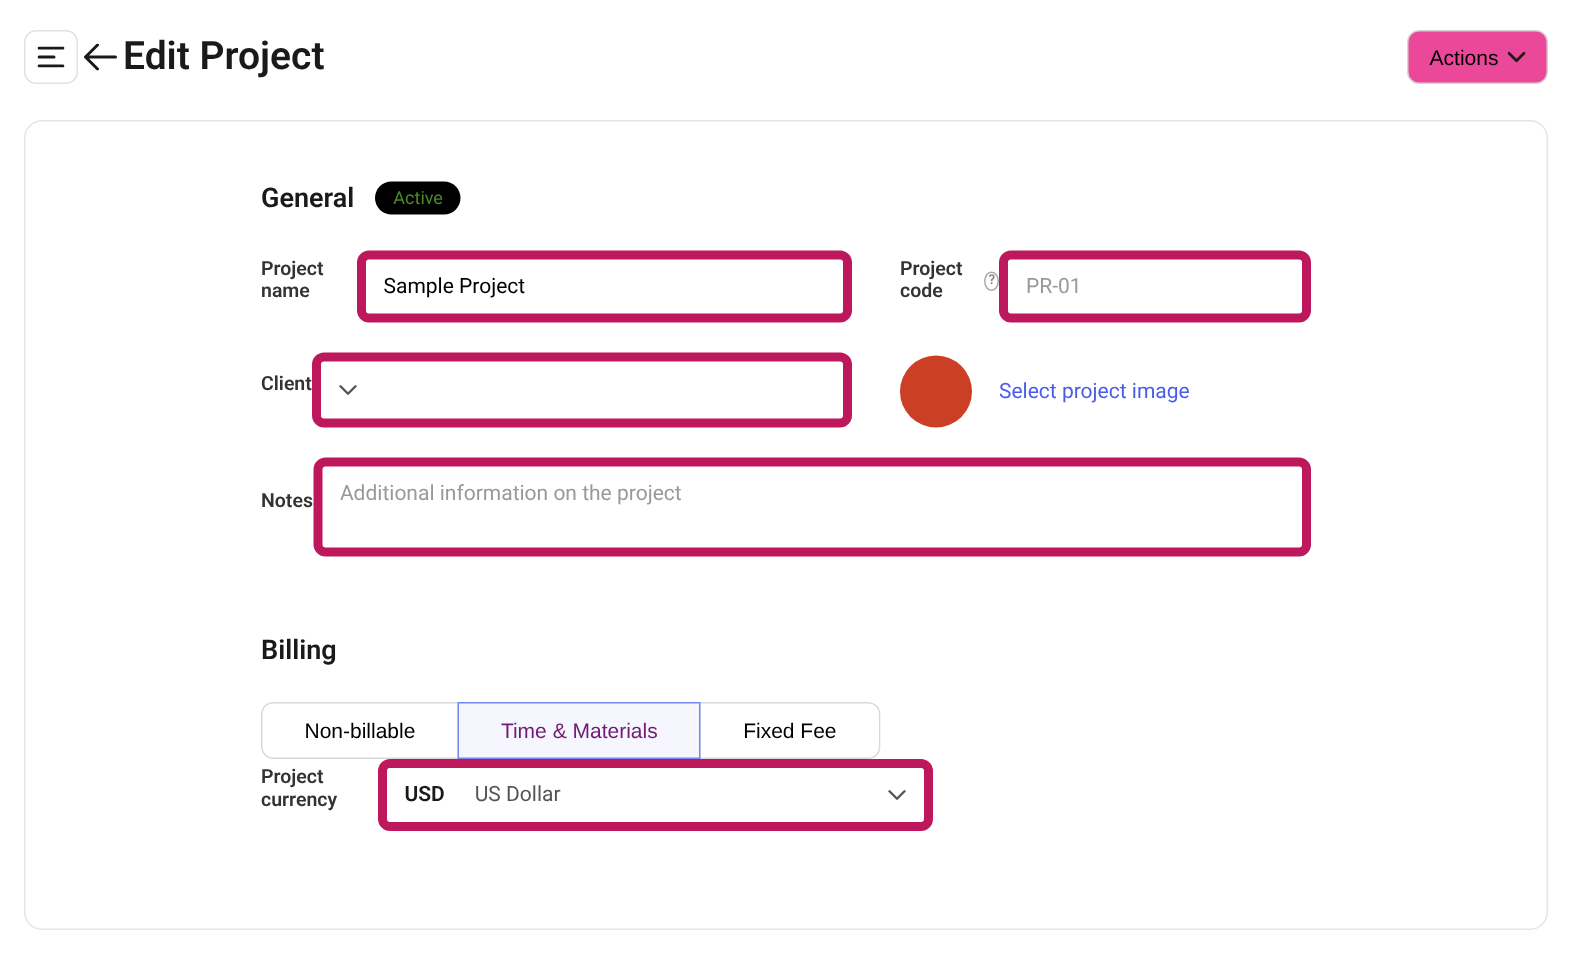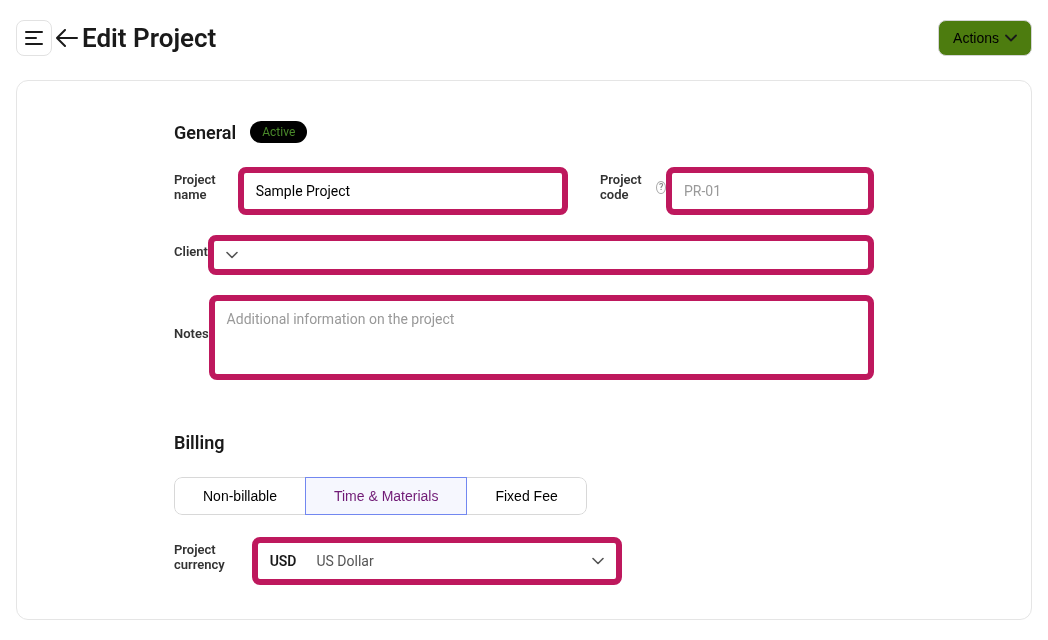--- a/index.html
+++ b/index.html
@@ -38,21 +38,21 @@
       align-items: center;
       padding: 4px;
     }
     .page-title {
       font-size: 26px;
       font-weight: 600;
       color: #1a1a1a;
     }
     .actions-btn {
       border: 1px solid #d4d4d4;
-      background: #4d7c0f;
+      background: #ec4899;
       border-radius: 8px;
       padding: 9px 14px;
       font-size: 14px;
       font-weight: 500;
       cursor: pointer;
       display: flex;
       align-items: center;
       gap: 6px;
     }
     .content-card {
@@ -142,30 +142,29 @@
       background: #cb3f24;
       flex-shrink: 0;
     }
     .image-link {
       color: #4a5de8;
       font-size: 14px;
       cursor: pointer;
     }
     .textarea-input {
       resize: none;
-      height: 85px;
+      height: 66px;
     }
     .full-width { width: 100%; }
     .billing-section { margin-top: 52px; }
     .tab-group {
       display: flex;
       border-radius: 8px;
       overflow: hidden;
       width: fit-content;
-      margin-bottom: 22px;
     }
     .tab {
       padding: 10px 28px;
       font-size: 14px;
       font-weight: 500;
       border: 1px solid #d8d8d8;
       background: #fff;
       cursor: pointer;
       margin-left: -1px;
     }
@@ -247,20 +246,26 @@
       <div class="field">
         <label class="field-label">Client</label>
         <div class="select-input">
           <span>
             <svg width="12" height="8" viewBox="0 0 12 8">
                 <path d="M1 1.5l5 5 5-5" stroke="#555" stroke-width="1.6" fill="none" stroke-linecap="round" stroke-linejoin="round"></path>
               </svg>
           </span>
         </div>
       </div>
+      <div class="field narrow">
+        <div class="image-picker-row">
+          <div class="image-circle"></div>
+          <a class="image-link">Select project image</a>
+        </div>
+      </div>
     </div>
 
     <div class="field-row">
       <div class="field full-width">
         <label class="field-label">Notes</label>
         <textarea class="textarea-input" placeholder="Additional information on the project" style=""></textarea>
       </div>
     </div>
 
     <div class="billing-section">

